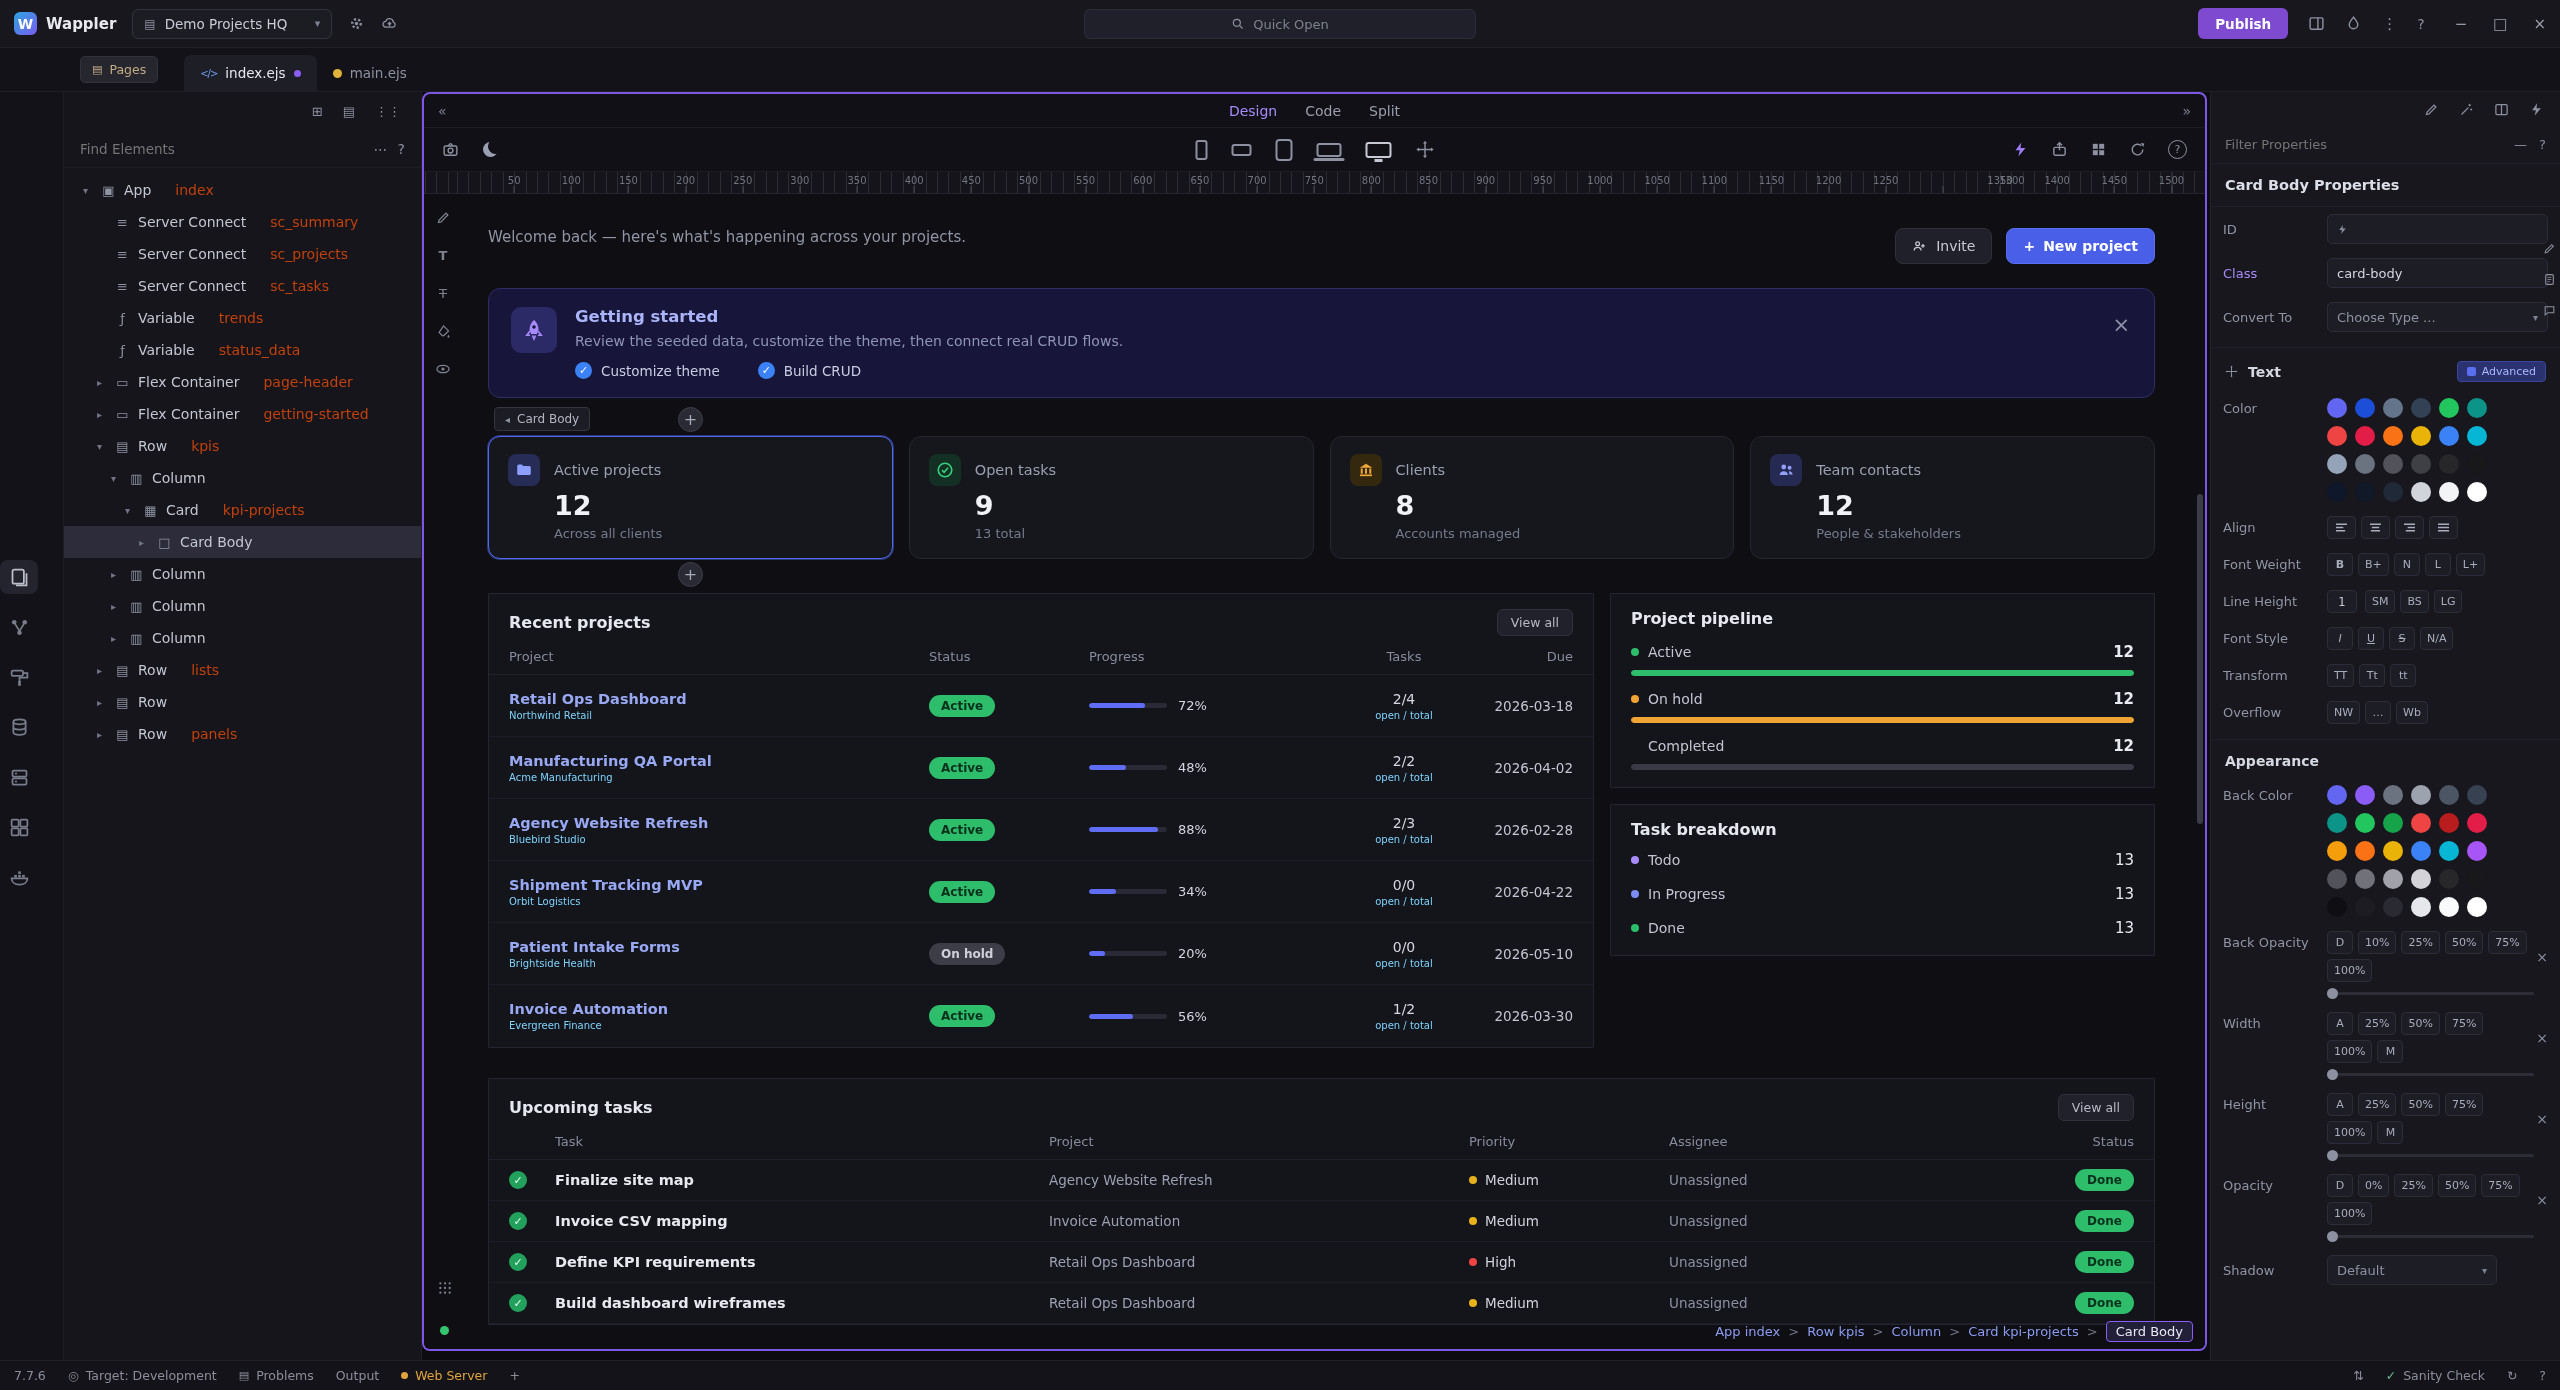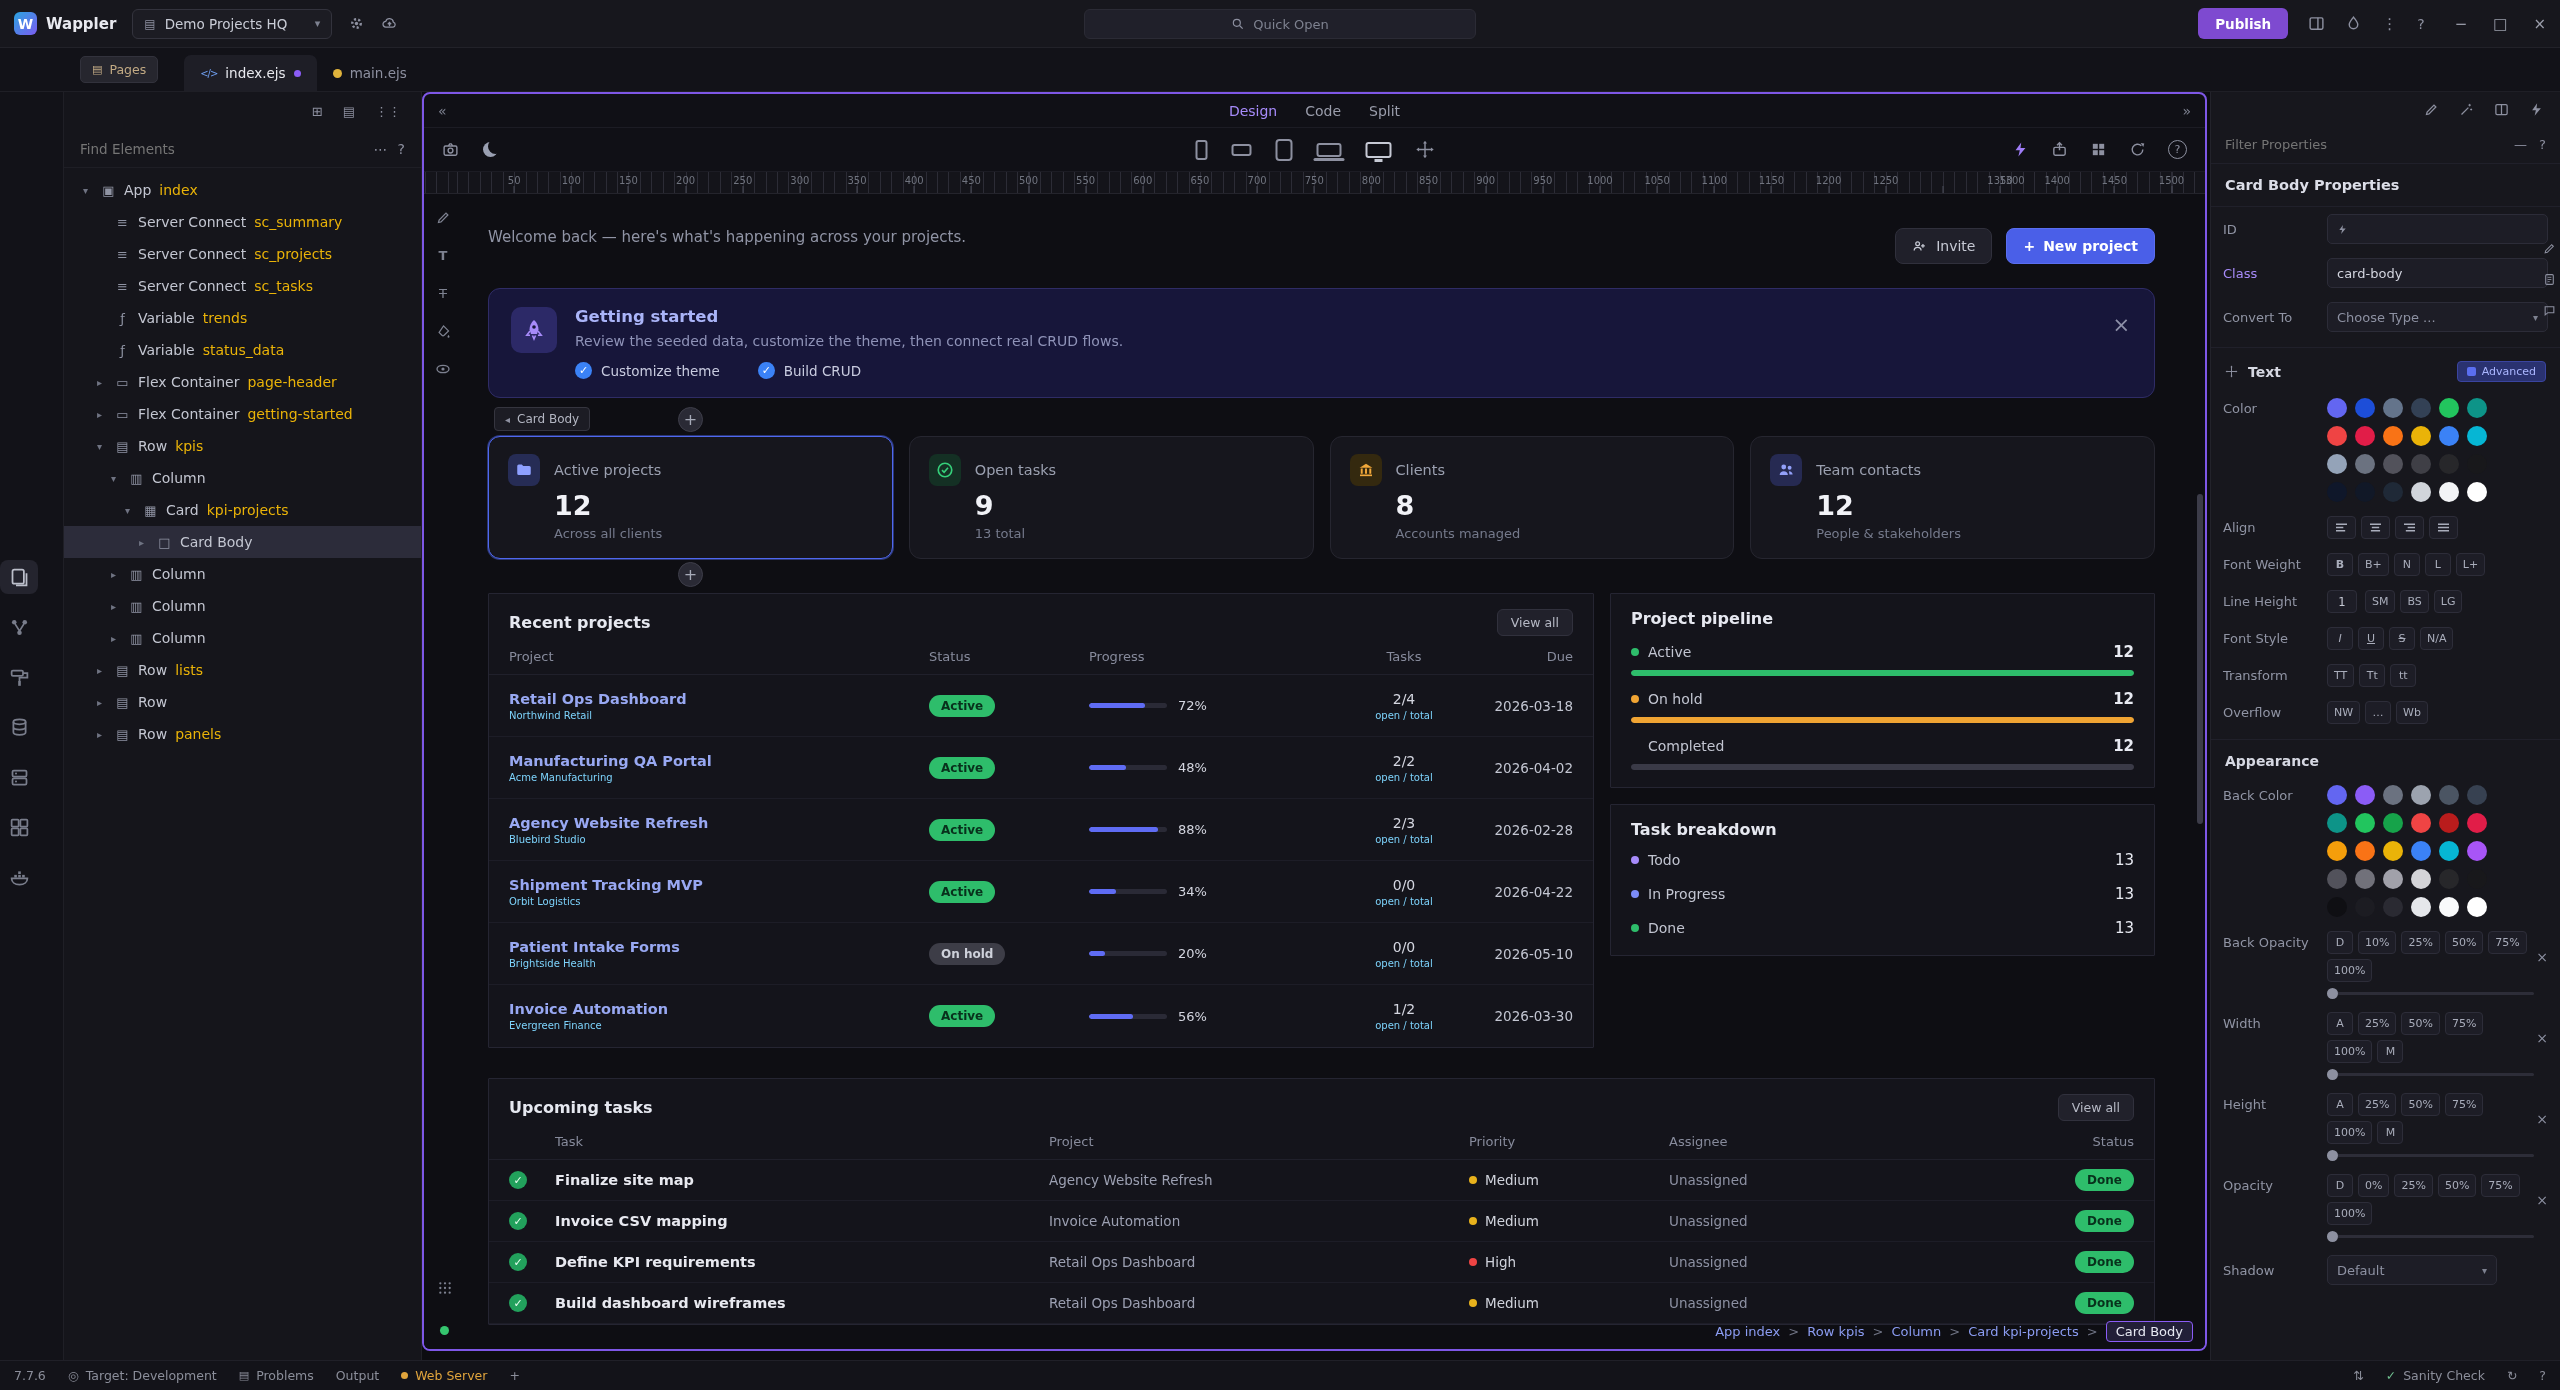--- a/index.html
+++ b/index.html
@@ -45,21 +45,21 @@
 
 .leftpanel{width:358px;background:#15151b;border-right:1px solid #202027;display:flex;flex-direction:column;flex:none}
 .lp-tools{height:38px;display:flex;align-items:center;justify-content:flex-end;gap:20px;padding:0 20px;color:#8d90a0;font-size:14px}
 .lp-find{height:38px;display:flex;align-items:center;gap:10px;padding:0 16px;border-bottom:1px solid #1e1e25;color:#7d8190}
 .lp-find input{flex:1;background:transparent;border:none;outline:none;color:#b9bcc8;font-size:13.5px;font-family:inherit}
 .tree{flex:1;overflow:hidden;padding-top:6px}
 .tnode{height:32px;display:flex;align-items:center;gap:6px;font-size:14px;color:#c3c6d1;white-space:nowrap;cursor:pointer}
 .tnode.sel{background:#2c2c3a}
 .twisty{width:15px;color:#6f7382;font-size:10px;text-align:center;flex:none}
 .ticon{width:19px;color:#8f93a3;font-size:13px;text-align:center;flex:none}
-.tname{color:#eab308;margin-left:2px}
+.tname{color:#c2410c;margin-left:18px}
 
 
 .designframe{flex:1;min-width:0;border:2px solid #7e57e6;border-radius:8px;margin:0 3px 9px 0;background:#101016;display:flex;flex-direction:column;overflow:hidden;position:relative}
 .modebar{height:34px;display:flex;align-items:center;justify-content:space-between;padding:0 14px;color:#9599a8;border-bottom:1px solid #1c1c24;position:relative;flex:none}
 .modes{position:absolute;left:50%;transform:translateX(-50%);display:flex;gap:28px;font-size:14px}
 .mode{cursor:pointer;color:#9a9dab}
 .mode.active{color:#a78bfa}
 .chevbtn{font-size:14px;color:#7d8190;cursor:pointer}
 .toolrow{height:44px;display:flex;align-items:center;padding:0 18px;border-bottom:1px solid #1c1c24;position:relative;gap:24px;flex:none}
 .devices{position:absolute;left:50%;transform:translateX(-50%);display:flex;align-items:center;gap:24px}

